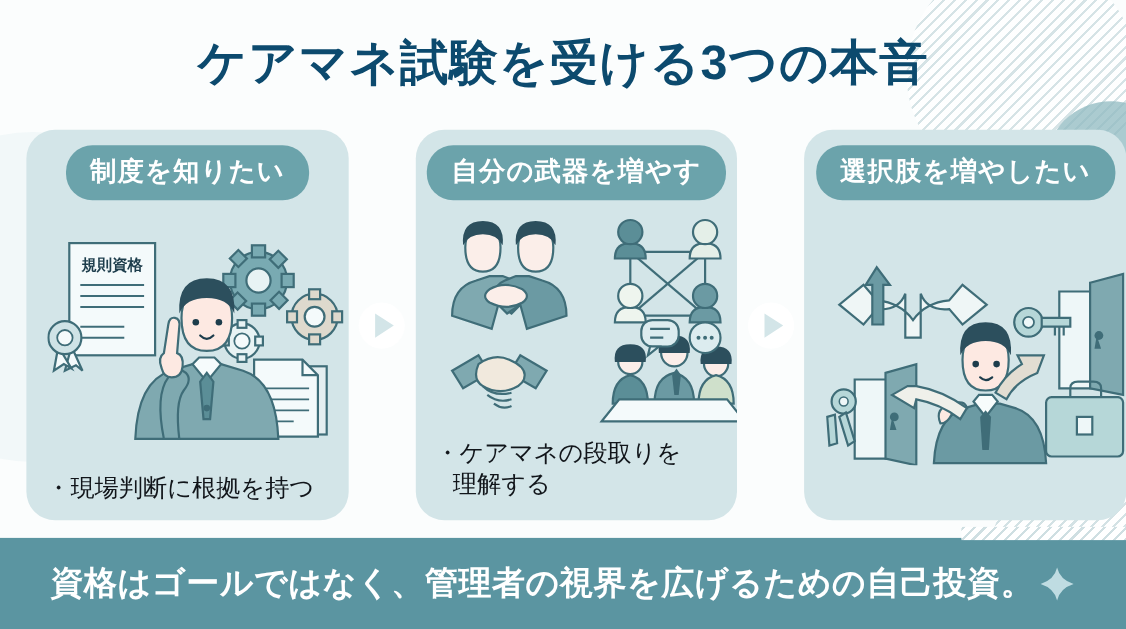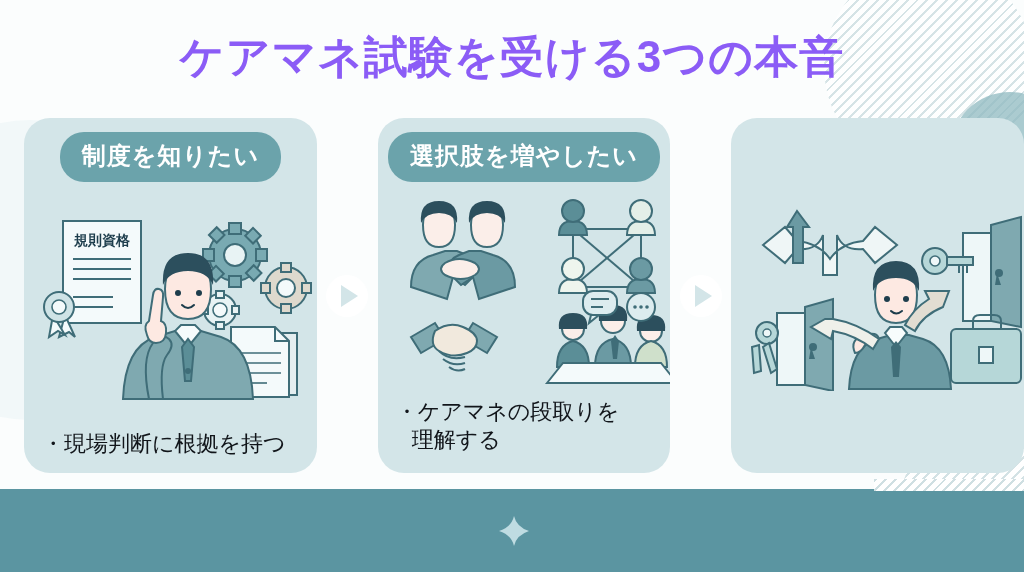--- a/index.html
+++ b/index.html
@@ -35,21 +35,21 @@
   .deco-soft-left{
     position:absolute; left:-120px; top:120px; width:300px; height:300px;
     border-radius:50%; background:#f2f8f9;
   }
 
   
   .title{
     position:absolute; top:28px; left:0; width:100%;
     text-align:center;
     font-size:44px; font-weight:bold; letter-spacing:1px;
-    color:#8b5cf6;
+    color:#0c4a6e;
     z-index:5;
   }
 
   
   .cards{
     position:absolute; top:118px; left:0; width:100%;
     display:flex; justify-content:center; align-items:flex-start;
     gap:0px; z-index:4;padding-left:24px;
   }
   .card{
@@ -225,21 +225,21 @@
     <div class="card-bullet">・現場判断に根拠を持つ</div>
   </div>
 
   <div class="connector">
     <div class="conn-circle">
       <div class="conn-tri"></div>
     </div>
   </div>
 
   <div class="card">
-    <div class="card-header">選択肢を増やしたい</div>
+    <div class="card-header">自分の武器を増やす</div>
     <div class="card-illus">
       <svg width="282" height="190" viewBox="0 0 282 190">
 
         <g>
           <path d="M14 92 q0 -26 22 -32 l12 -4 h12 l10 4 q10 4 12 16 l-14 14 l-12 -8 l-6 22 z" fill="#7fa9b0" stroke="#3f6d78" stroke-width="2"></path>
           <path d="M26 30 q0 -18 16 -18 q16 0 16 18 q0 22 -16 22 q-16 0 -16 -22z" fill="#fbeee9" stroke="#3f6d78" stroke-width="2"></path>
           <path d="M24 28 q-2 -22 18 -22 q20 0 18 22 q-5 -10 -18 -10 q-13 0 -18 10z" fill="#2c4f5d"></path>
           <path d="M118 92 q0 -26 -22 -32 l-12 -4 h-12 l-10 4 q-10 4 -12 16 l14 14 l12 -8 l6 22 z" fill="#6b9aa3" stroke="#3f6d78" stroke-width="2"></path>
           <path d="M74 30 q0 -18 16 -18 q16 0 16 18 q0 22 -16 22 q-16 0 -16 -22z" fill="#fbeee9" stroke="#3f6d78" stroke-width="2"></path>
           <path d="M72 28 q-2 -22 18 -22 q20 0 18 22 q-5 -10 -18 -10 q-13 0 -18 10z" fill="#2c4f5d"></path>
@@ -307,20 +307,21 @@
     </div>
   </div>
 
   <div class="connector">
     <div class="conn-circle">
       <div class="conn-tri"></div>
     </div>
   </div>
 
   <div class="card">
+    <div class="card-header">選択肢を増やしたい</div>
     <div class="card-illus">
       <svg width="282" height="190" viewBox="0 0 282 190">
 
         <g stroke="#3f6d78" stroke-width="2">
           <path d="M46 40 l-12 -14 l-22 18 l22 18 l12 -14 q20 2 26 -14 l0 40 h14 l0 -40 q6 16 26 14 l12 14 l22 -18 l-22 -18 l-12 14 q-22 2 -33 18 q-11 -16 -33 -18z" fill="#eff6f6"></path>
           <path d="M46 10 l-10 16 h6 l0 36 h10 l0 -36 h6z" fill="#6b9aa3"></path>
         </g>
 
         <g>
           <path d="M212 32 h46 v88 h-46z" fill="#eef7f8" stroke="#3f6d78" stroke-width="2"></path>
@@ -367,18 +368,19 @@
           <path d="M74 118 l-14 8 l20 12 l2 -8 q22 4 40 18 l6 -10 q-22 -16 -46 -20z" fill="#eff0ea" stroke="#3f6d78" stroke-width="2"></path>
           <path d="M192 106 l6 -16 l-24 0 l4 8 q-16 10 -24 26 l10 6 q8 -16 28 -24z" fill="#e2ddd2" stroke="#3f6d78" stroke-width="2"></path>
         </g>
       </svg>
     </div>
   </div>
 </div>
 
 <div class="banner">
   <div class="banner-topstripe"></div>
+  <span class="banner-text">資格はゴールではなく、管理者の視界を広げるための自己投資。</span>
   <span class="banner-sparkle">
     <svg width="34" height="34" viewBox="0 0 34 34">
       <path d="M17 2 Q19.5 13 32 17 Q19.5 21 17 32 Q14.5 21 2 17 Q14.5 13 17 2z" fill="#bfdce2"></path>
     </svg>
   </span>
 </div>
 
 </body></html>

